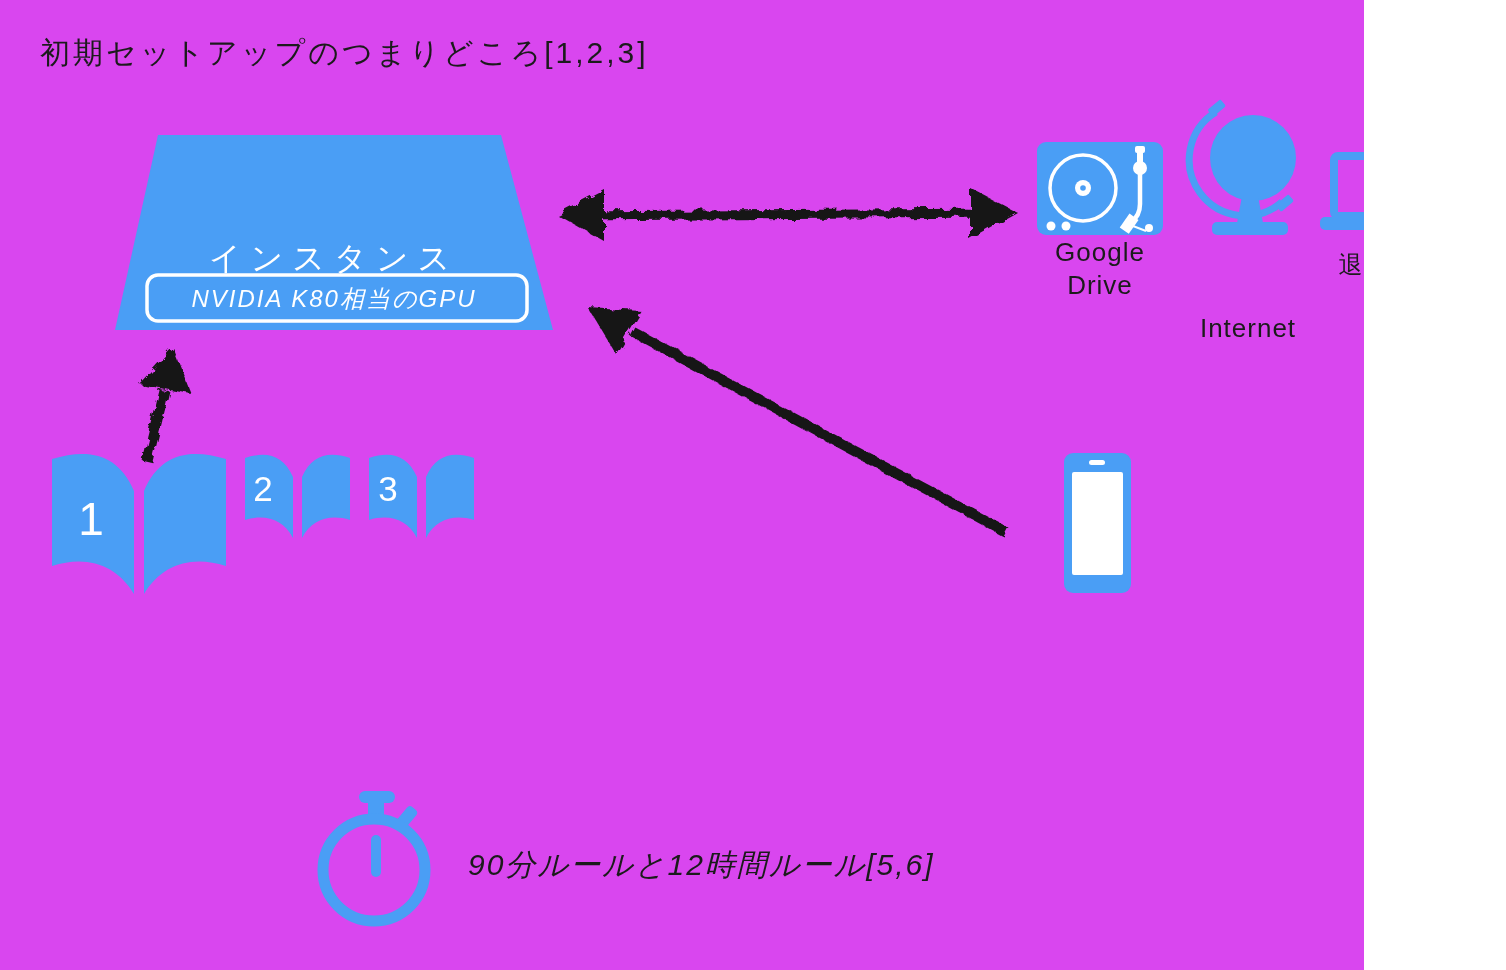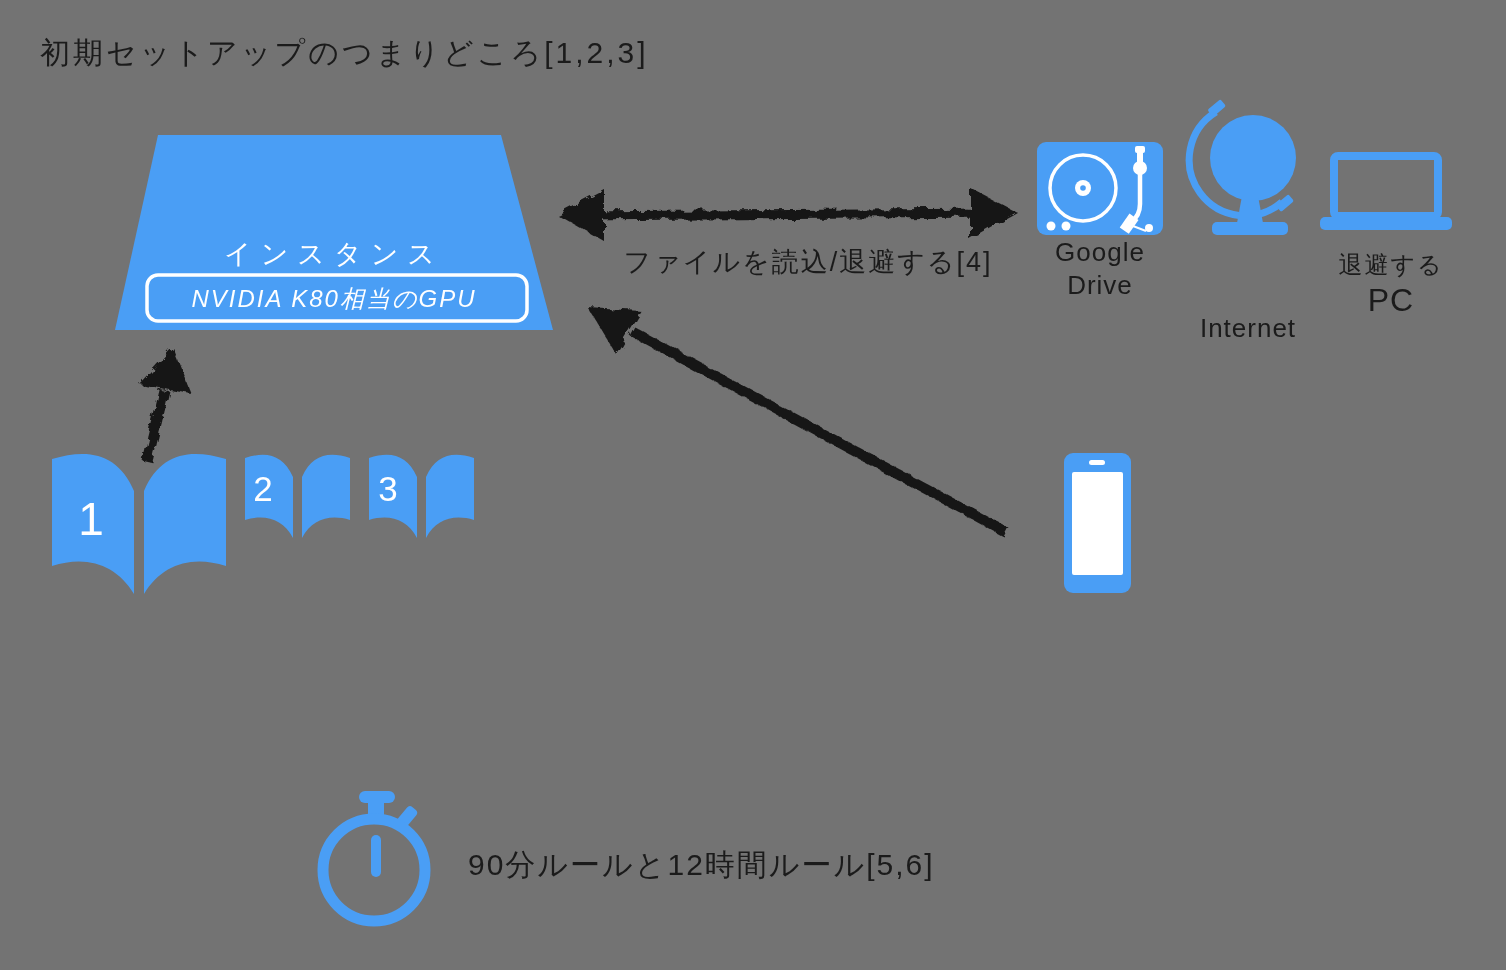--- a/index.html
+++ b/index.html
@@ -1,36 +1,36 @@
 <!DOCTYPE html>
 <html style="--accent: #4A9EF5; --ink: #1B1B1B; --arrow: #161616;"><head>
 <meta charset="utf-8">
 <style>
   :root { --accent:#4A9EF5; --ink:#1B1B1B; --arrow:#161616; }
   html,body{margin:0;padding:0;background:#fff;}
   .canvas{
-    position:relative; width:1506px; height:970px; overflow:hidden; background:#737373;
-    font-family:"Liberation Sans", sans-serif; color:var(--ink);
+    position:relative; width:1320px; height:970px; overflow:hidden; background:#d946ef;
+    font-family:"Liberation Sans", sans-serif; color:var(--ink);padding-left:44px;
   }
   svg.layer{position:absolute; left:0; top:0; width:1506px; height:970px;}
   .label{position:absolute; color:var(--ink); white-space:nowrap; line-height:1.25;}
   .title{left:40px; top:34px; font-size:30px; letter-spacing:3px;}
   .inst-text{left:115px; width:438px; text-align:center; color:#fff;}
   .inst-line1{top:184px; font-size:32px; letter-spacing:1px;}
-  .inst-line2{top:238px; font-size:27px; letter-spacing:9px;}
+  .inst-line2{top:238px; font-size:32px; letter-spacing:9px;}
   .gpu-badge-label{top:284px; font-size:24px; letter-spacing:2px;font-style:italic;}
   .file-label{left:592px; top:246px; width:432px; text-align:center; font-size:27px; letter-spacing:2px;}
   .endpoint-label{text-align:center; font-size:26px; letter-spacing:1px;}
   .ep-gdrive{left:1038px; top:236px; width:124px;}
   .ep-internet{left:1183px; top:272px; width:130px;margin-top:40px;}
   .ep-local{left:1330px; top:250px; width:122px; font-size:24px; letter-spacing:2px;}
   .ep-local .latin{font-size:32px; letter-spacing:1px;}
   .books-label{left:246px; top:548px; font-size:29px; letter-spacing:2px;}
   .monitor-label{left:1062px; top:613px; font-size:29px; letter-spacing:2px;}
-  .timer-label{left:468px; top:846px; font-size:30px; letter-spacing:2px;}
+  .timer-label{left:468px; top:846px; font-size:30px; letter-spacing:2px;font-style:italic;}
   .book-num{position:absolute; color:#fff; text-align:center; font-weight:400;}
   .book-num-1{left:71px; top:492px; width:40px; font-size:46px;}
   .book-num-2{left:243px; top:469px; width:40px; font-size:35px;}
   .book-num-3{left:368px; top:469px; width:40px; font-size:35px;}
   
   .acc{fill:var(--accent);}
   .acc-s{stroke:var(--accent); fill:none;}
   .wht{fill:#fff;}
   .wht-s{stroke:#fff; fill:none;}
   .ink-f{fill:var(--arrow);}
@@ -124,21 +124,20 @@
       <circle class="acc-s" cx="374" cy="870" r="51" stroke-width="11"></circle>
       <line class="acc-s" x1="376" y1="840" x2="376" y2="872" stroke-width="10" stroke-linecap="round"></line>
     </g>
   </svg>
 
   <div class="label title">初期セットアップのつまりどころ[1,2,3]</div>
 
   <div class="label inst-text inst-line2">インスタンス</div>
   <div class="label inst-text gpu-badge-label">NVIDIA K80相当のGPU</div>
 
-  <div class="label file-label">ファイルを読込/退避する[4]</div>
 
   <div class="label endpoint-label ep-gdrive">
     <div>Google</div>
     <div>Drive</div>
   </div>
   <div class="label endpoint-label ep-internet">Internet</div>
   <div class="label endpoint-label ep-local">
     <div>退避する</div>
     <div class="latin">PC</div>
   </div>

